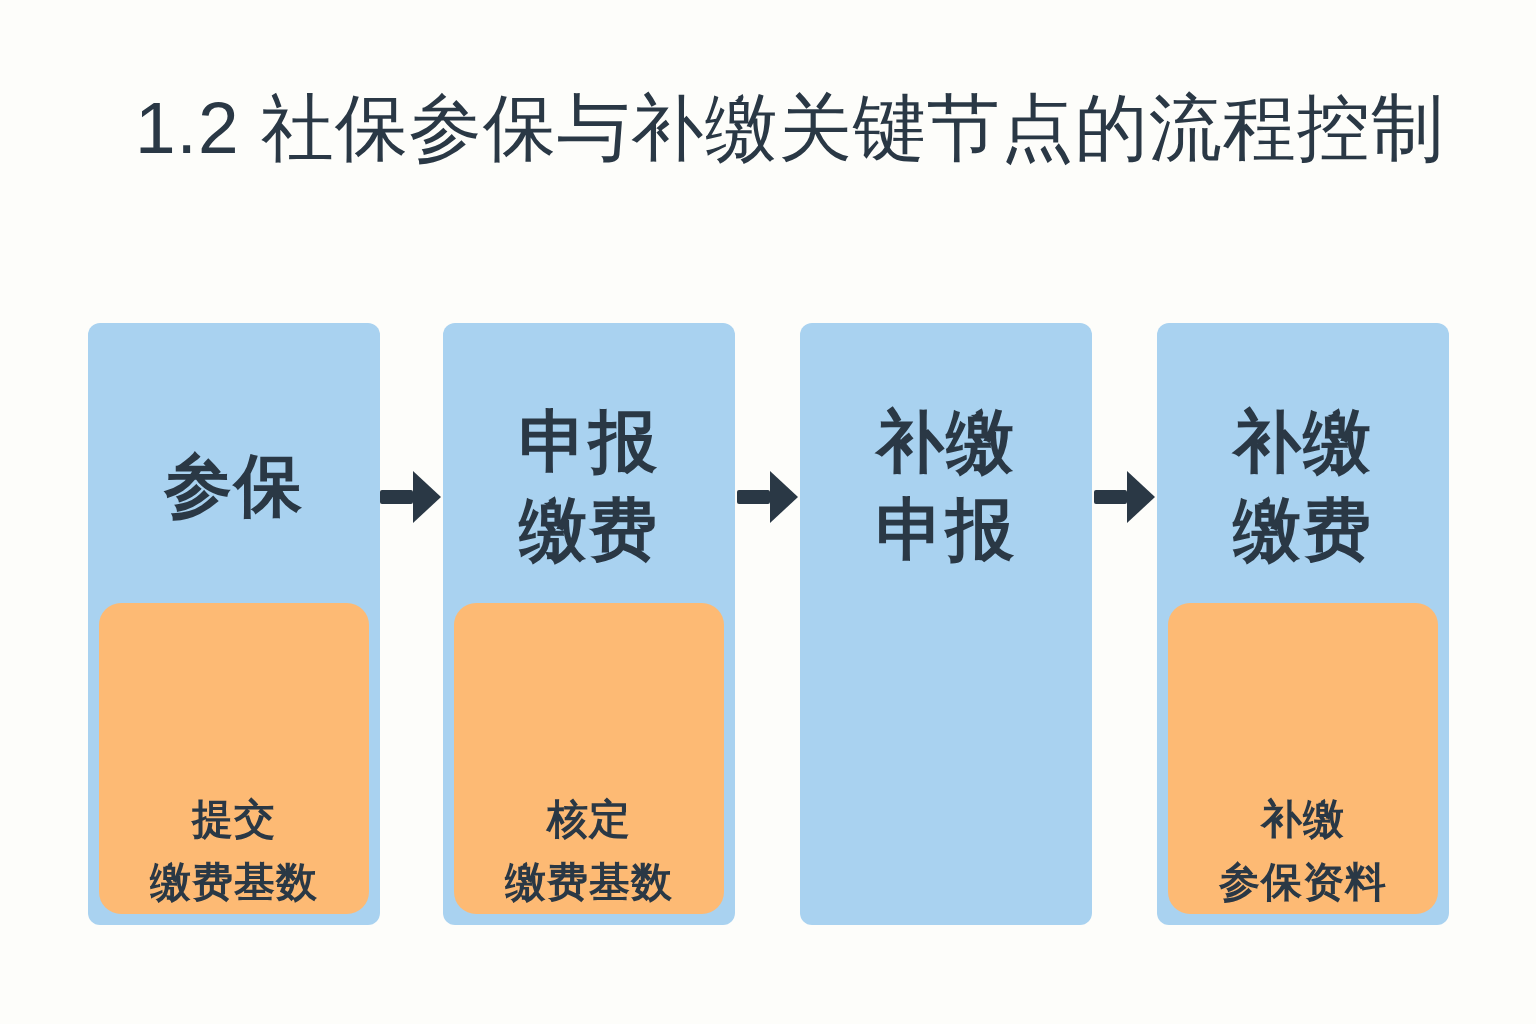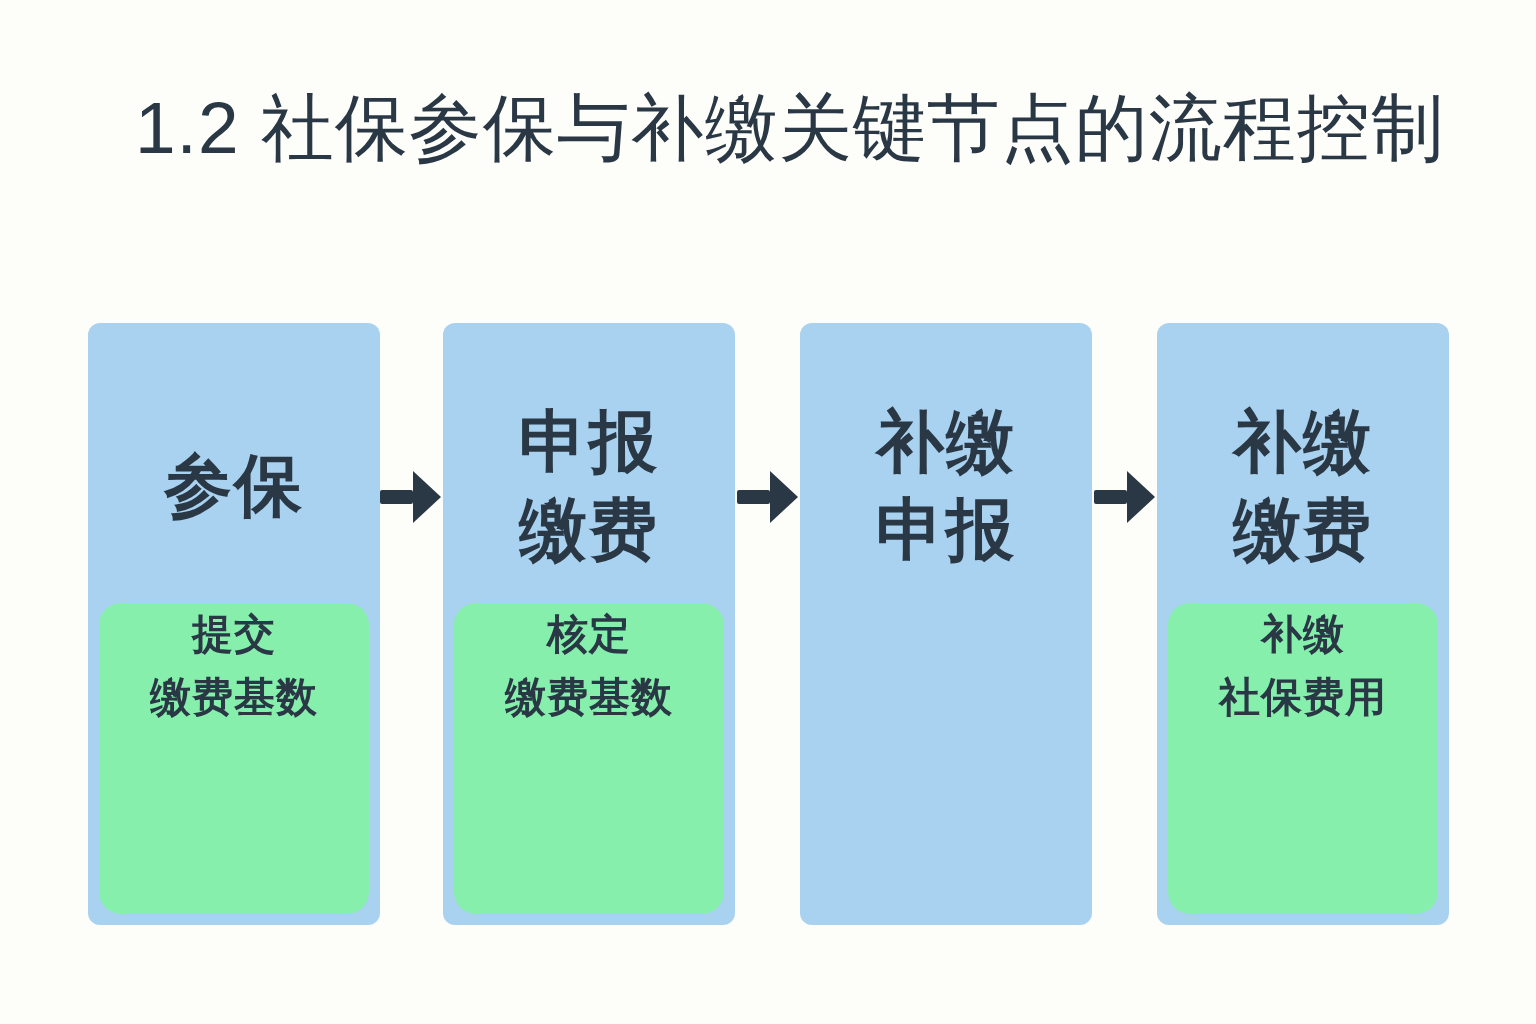--- a/index.html
+++ b/index.html
@@ -34,24 +34,24 @@
     padding-top:22px;
     color:var(--ink,#2a3845);
     font-weight:900;
     font-size:68px;
     line-height:88px;
     letter-spacing:2px;
   }
   .card-panel{
     position:absolute;
     left:11px;right:11px;top:280px;bottom:11px;
-    background:#86efac;
+    background:#fdba74;
     border-radius:22px;
     display:flex;flex-direction:column;
-    align-items:center;justify-content:flex-start;
+    align-items:center;justify-content:flex-end;
     color:var(--ink,#2a3845);
     font-weight:800;
     font-size:41px;
     line-height:63px;
     letter-spacing:1px;
   }
   .arrow{
     position:absolute;
     top:469px;
     width:62px;height:56px;
@@ -126,17 +126,17 @@
     <div class="arrow-head"></div>
   </div>
 
   <div class="card card-4">
     <div class="card-head">
       <span>补缴</span>
       <span>缴费</span>
     </div>
     <div class="card-panel">
       <span>补缴</span>
-      <span>社保费用</span>
+      <span>参保资料</span>
     </div>
   </div>
 
 </div>
 
 </body></html>

